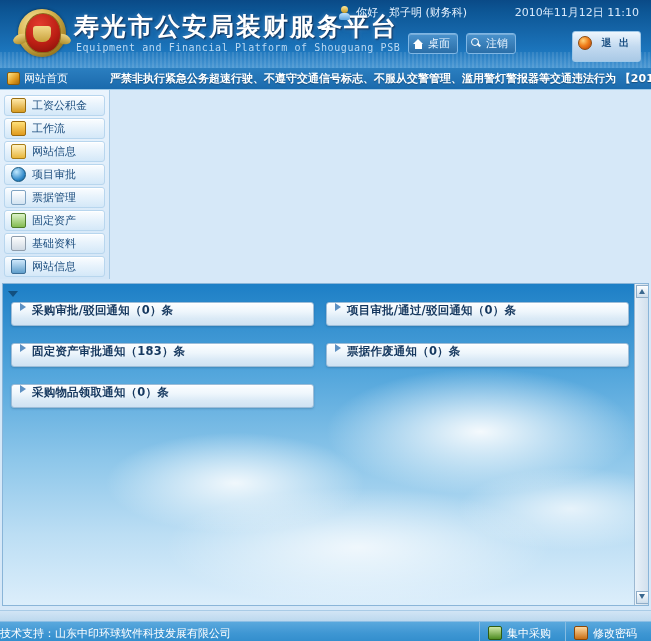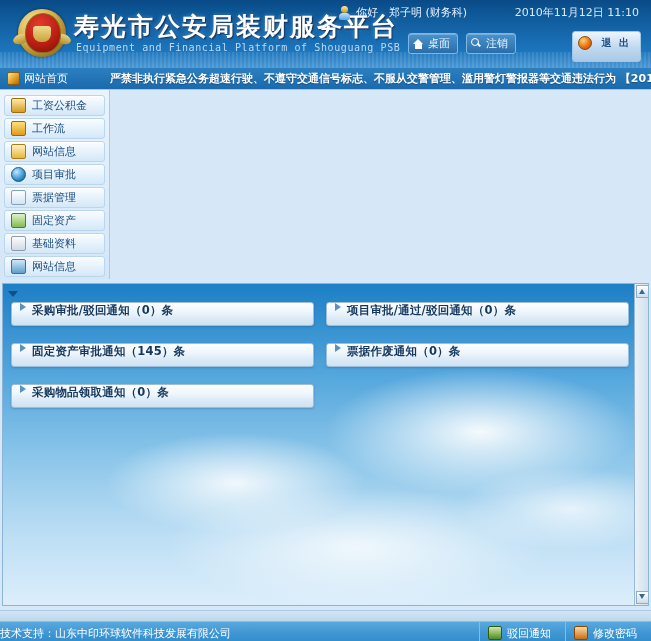--- a/index.html
+++ b/index.html
@@ -559,21 +559,21 @@
         <div class="panel">
           <span class="p-arrow"></span>
           <span class="p-label">采购审批/驳回通知（0）条</span>
         </div>
         <div class="panel">
           <span class="p-arrow"></span>
           <span class="p-label">项目审批/通过/驳回通知（0）条</span>
         </div>
         <div class="panel">
           <span class="p-arrow"></span>
-          <span class="p-label">固定资产审批通知（145）条</span>
+          <span class="p-label">固定资产审批通知（183）条</span>
         </div>
         <div class="panel">
           <span class="p-arrow"></span>
           <span class="p-label">票据作废通知（0）条</span>
         </div>
         <div class="panel">
           <span class="p-arrow"></span>
           <span class="p-label">采购物品领取通知（0）条</span>
         </div>
       </div>
@@ -583,21 +583,21 @@
         <div class="sb-arrow down"></div>
       </div>
     </div>
   </div>
 
   <div class="footer-edge"></div>
   <div class="footer">
     <div class="footer-left">技术支持：山东中印环球软件科技发展有限公司</div>
     <div class="footer-btn">
       <span class="fb-icon ic-people"></span>
-      <span>驳回通知</span>
+      <span>集中采购</span>
     </div>
     <div class="footer-btn">
       <span class="fb-icon ic-key"></span>
       <span>修改密码</span>
     </div>
   </div>
 
 </div>
 
 </body></html>

